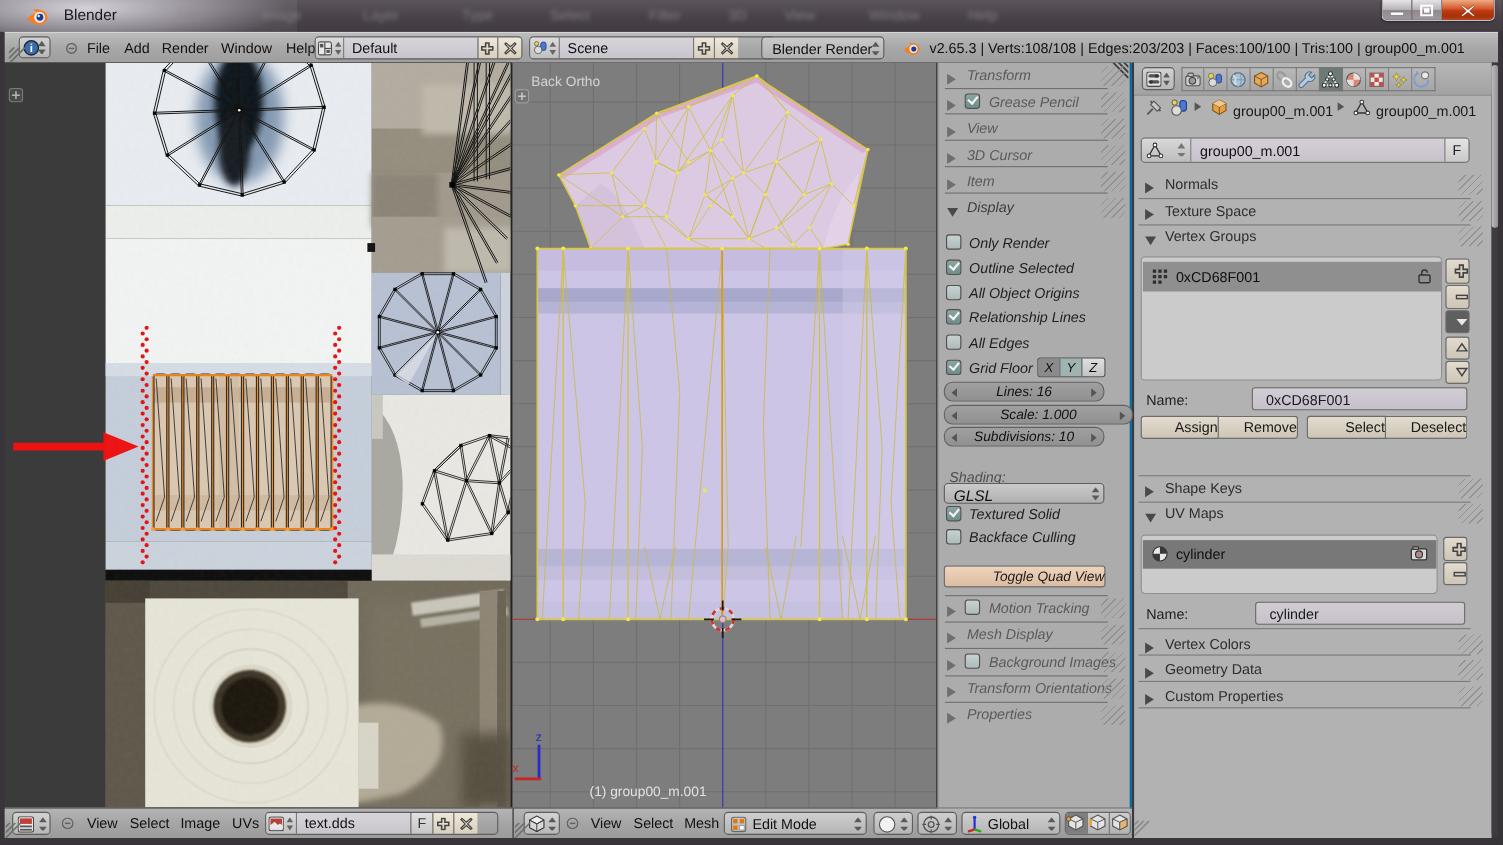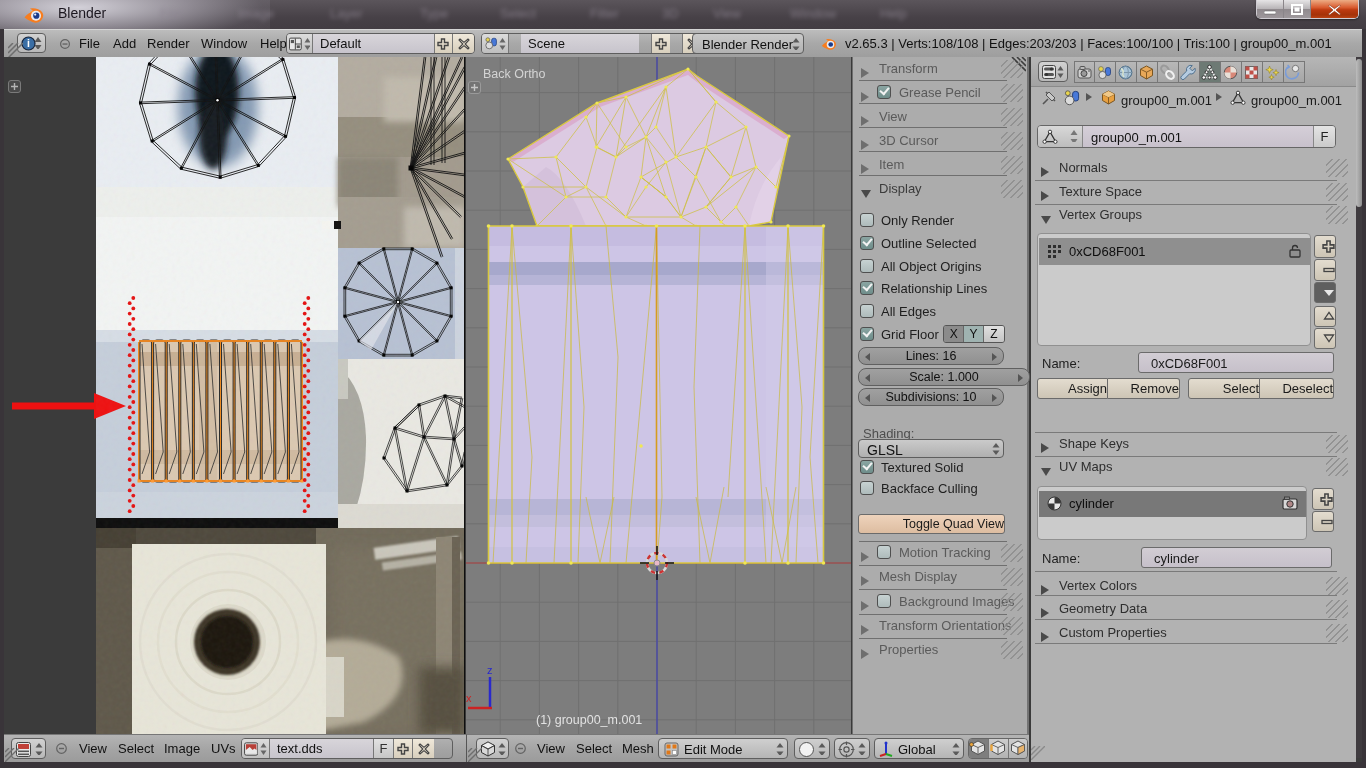--- a/index.html
+++ b/index.html
@@ -19,21 +19,21 @@
 .rbtn{position:absolute;border:1px solid #5e5e5e;border-radius:4px;background:linear-gradient(#d2d2d2,#b8b8b8);}
 .updn{position:absolute;right:3px;top:3px;width:8px;height:12px;}
 .fieldgrp{position:absolute;top:3px;height:21px;display:flex;border:1px solid #5e5e5e;border-radius:4px;overflow:hidden;}
 .fg-icon{background:linear-gradient(#dcdcdc,#bfbfbf);display:flex;align-items:center;padding:0 2px;border-right:1px solid #777;}
 .fg-text{background:linear-gradient(#d8d5da,#c7c4cc);display:flex;align-items:center;padding-left:7px;font-size:13px;color:#111;}
 .fg-btn{background:linear-gradient(#efe8da,#d8cfbd);display:flex;align-items:center;justify-content:center;border-left:1px solid #777;font-size:13px;color:#333;}
 
 #main{position:absolute;left:0;top:57px;width:1366px;height:705px;background:#3a3a3a;}
 #uved{position:absolute;left:4px;top:0;width:461px;height:677px;background:#3b3b3b;overflow:hidden;border-right:1px solid #0f0f0f;box-shadow:inset -2px 0 0 #d8d8d8;}
 #vp{position:absolute;left:466px;top:0;width:385px;height:677px;background:#7d7d7d;overflow:hidden;}
-#npanel{position:absolute;left:852px;top:0;width:177px;height:705px;background:#acacac;border-left:1px solid #6e6e6e;border-right:2px solid #737373;}
+#npanel{position:absolute;left:852px;top:0;width:177px;height:705px;background:#acacac;border-left:1px solid #6e6e6e;border-right:2px solid #0369a1;font-style:italic;}
 #props{position:absolute;left:1031px;top:0;width:325px;height:705px;background:#b2b2b2;}
 #propshdr{position:absolute;left:1031px;top:0;width:325px;height:30px;z-index:5;background:linear-gradient(#b6b6b6,#a2a2a2);border-bottom:1px solid #8a8a8a;}
 #rsb{position:absolute;left:1356px;top:0;width:6px;height:701px;background:#3f3b3f;}
 #rsbthumb{position:absolute;left:1356px;top:2px;width:6px;height:148px;background:linear-gradient(90deg,#bdbdbd,#8f8f8f);border-radius:3px;}
 .footer{position:absolute;height:28px;background:linear-gradient(#b4b4b4,#a4a4a4 55%,#9b9b9b);border-top:1px solid #777;}
 #uvfooter{left:4px;top:734px;width:462px;}
 #vpfooter{left:466px;top:734px;width:563px;border-left:1px solid #555;}
 .ftext{position:absolute;top:6px;font-size:13px;color:#111;}
 #bottombar{position:absolute;left:0;top:762px;width:1366px;height:6px;background:#393439;}
 #lborder{position:absolute;left:0;top:29px;width:4px;height:739px;background:#393439;}
@@ -136,21 +136,21 @@
           <svg width="12" height="12" viewBox="0 0 12 12">
             <path d="M4.5 1 h3 v3.5 H11 v3 H7.5 V11 h-3 V7.5 H1 v-3 h3.5 Z" fill="none" stroke="#444" stroke-width="1.4"></path>
           </svg>
         </div>
       <div class="fg-btn" style="width:22px">
           <svg width="12" height="12" viewBox="0 0 12 12">
             <path d="M2 1 L6 4.4 L10 1 L11 2 L7.2 6 L11 10 L10 11 L6 7.6 L2 11 L1 10 L4.8 6 L1 2 Z" fill="none" stroke="#444" stroke-width="1.1"></path>
           </svg>
         </div>
     </div>
-    <div class="fieldgrp" style="left:477px;width:223px;gap:12px;">
+    <div class="fieldgrp" style="left:477px;width:223px;">
       <div class="fg-icon" style="width:27px">
         <svg width="15" height="15" viewBox="0 0 15 15">
             <circle cx="4" cy="3.5" r="2" fill="#e8d44c" stroke="#555" stroke-width="0.7"></circle>
             <rect x="8" y="2" width="5" height="8" rx="2.2" fill="#4878d8" stroke="#24407e" stroke-width="0.8"></rect>
             <circle cx="5.5" cy="9.5" r="3.6" fill="#dcdcdc" stroke="#555" stroke-width="0.8"></circle>
           </svg>
         <svg width="7" height="12" style="margin-left:1px">
             <path d="M3.5 0 L6.5 4.5 L0.5 4.5 Z" fill="#666"></path>
             <path d="M3.5 12 L6.5 7.5 L0.5 7.5 Z" fill="#666"></path>
           </svg>

